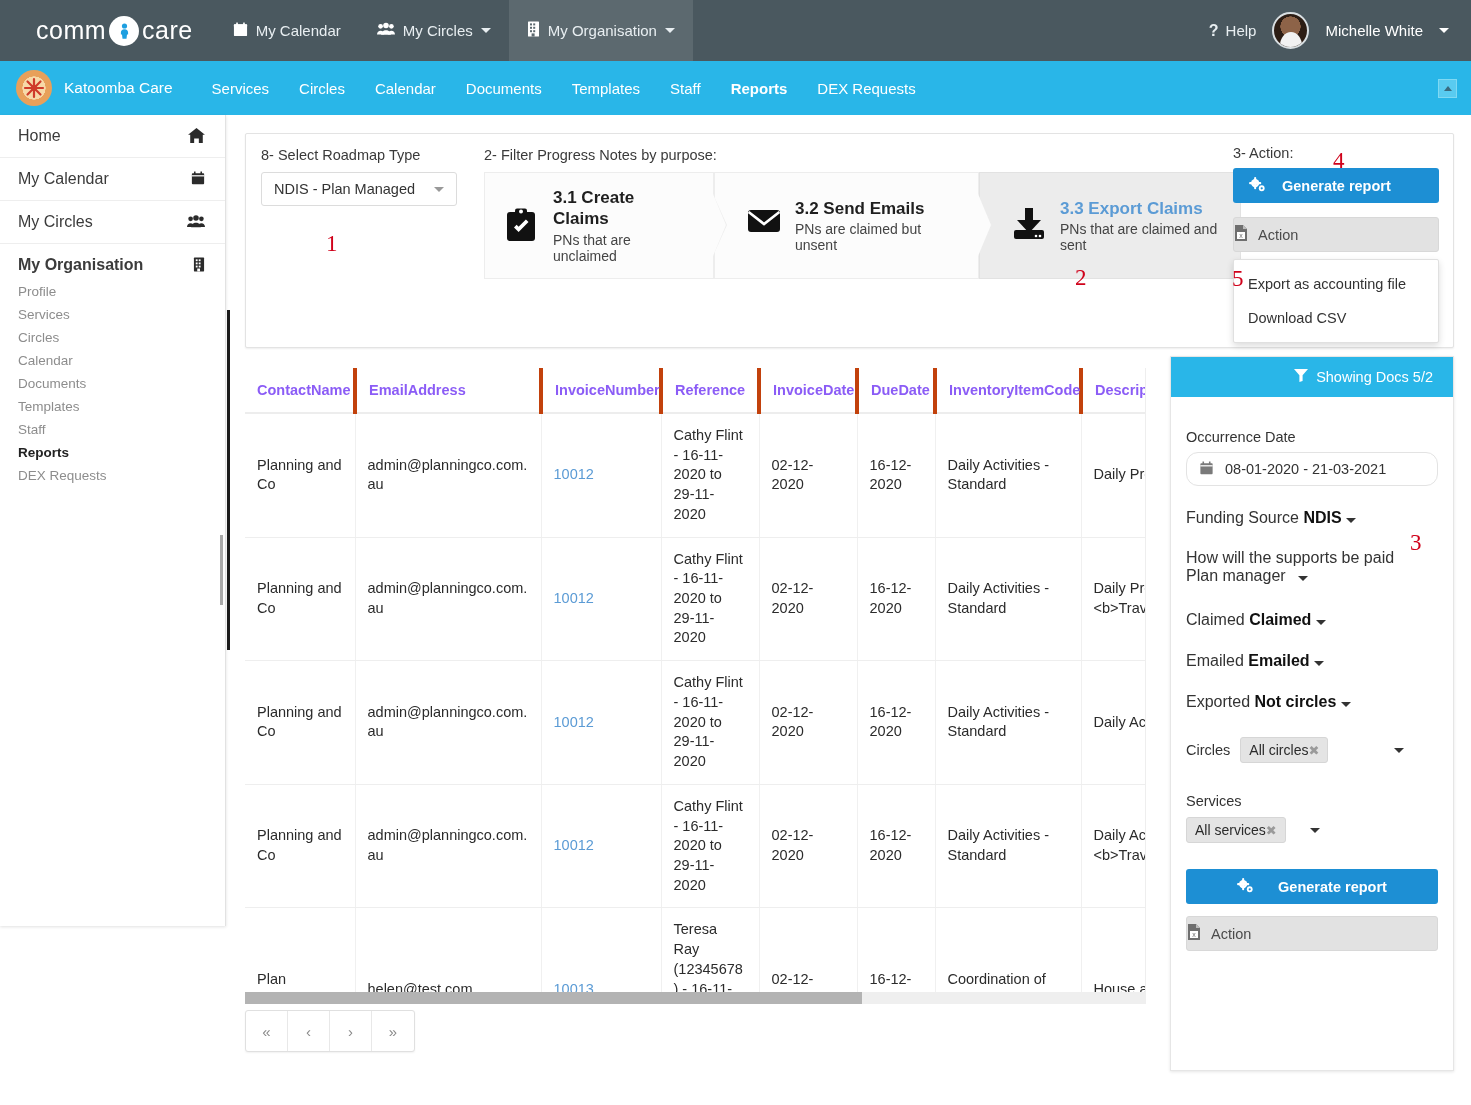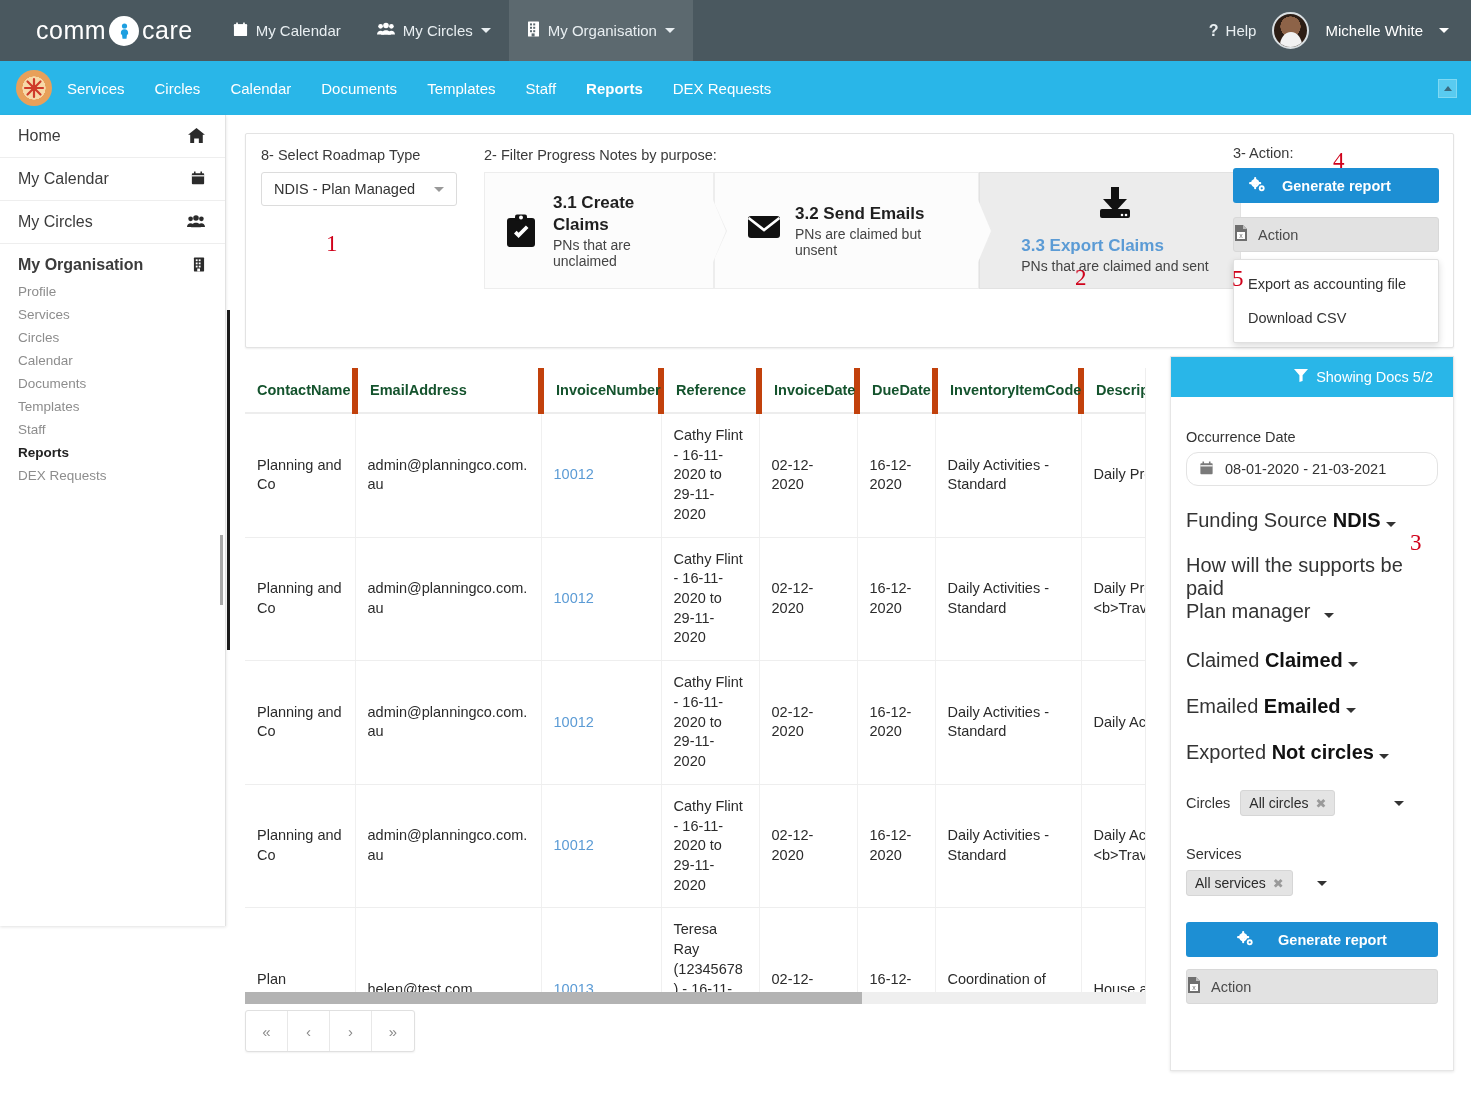--- a/index.html
+++ b/index.html
@@ -113,21 +113,21 @@
     margin-top: 9px; width: 196px; height: 34px; border: 1px solid #dcdcdc; border-radius: 3px;
     display: flex; align-items: center; justify-content: space-between;
     padding: 0 12px; font-size: 14.5px; color: #333333; background: #ffffff; cursor: pointer;
   }
   .purpose-bar { display: flex; margin-top: 9px; }
   .purpose-step {
     position: relative; display: flex; align-items: center; gap: 14px;
     padding: 14px 22px 14px 20px; background: #fcfcfc; border: 1px solid #ededed;
     cursor: pointer; min-height: 62px;
   }
-  .purpose-step.active { background: #ececec; border-color: #e2e2e2; flex-direction: column; }
+  .purpose-step.active { background: #ececec; border-color: #e2e2e2; }
   .purpose-step .arrow-r {
     content: ""; position: absolute; right: -13px; top: 50%; transform: translateY(-50%);
     width: 0; height: 0; border-top: 31px solid transparent; border-bottom: 31px solid transparent;
     border-left: 13px solid #fcfcfc; z-index: 3;
   }
   .purpose-step .arrow-bg {
     position: absolute; right: -14px; top: 50%; transform: translateY(-50%);
     width: 0; height: 0; border-top: 31px solid transparent; border-bottom: 31px solid transparent;
     border-left: 14px solid #ededed; z-index: 2;
   }
@@ -155,22 +155,22 @@
   .dropdown-item { padding: 9px 14px; font-size: 14.5px; color: #333333; cursor: pointer; }
 
   
   .table-wrap {
     position: absolute; left: 245px; top: 368px; width: 901px; height: 632px;
     background: #ffffff; overflow: hidden;
     border: 1px solid #eeeeee; border-top: none; border-left: none;
   }
   table.data { border-collapse: collapse; width: 1060px; table-layout: fixed; }
   table.data th {
-    font-size: 14.5px; font-weight: bold; color: #14532d; text-align: left;
-    padding: 14px 12px; border-bottom: 2px solid #ededed; border-right: 6px solid #c2410c;
+    font-size: 14.5px; font-weight: bold; color: #8b5cf6; text-align: left;
+    padding: 14px 12px; border-bottom: 2px solid #ededed; border-right: 4px solid #c2410c;
     vertical-align: middle; background: #ffffff;
   }
   table.data td {
     font-size: 14.5px; color: #2b2b2b; padding: 12px; vertical-align: middle;
     border-bottom: 1px solid #eeeeee; border-right: 1px solid #f0f0f0;
     line-height: 1.36; word-wrap: break-word;
   }
   table.data td.link { color: #5b9bd5; cursor: pointer; }
   .col-contact { width: 110px; }
   .col-email   { width: 186px; }
@@ -211,24 +211,24 @@
     height: 36px; width: 100%; display: flex; align-items: center; gap: 34px;
     padding-left: 16px; font-size: 15px; font-weight: bold; cursor: pointer;
     font-family: "Liberation Sans", sans-serif;
   }
   .fp-label { font-size: 14.5px; color: #333333; margin-top: 18px; }
   .date-input {
     margin-top: 7px; height: 34px; border: 1px solid #e3e3e3; border-radius: 12px;
     display: flex; align-items: center; gap: 11px; padding: 0 12px;
     font-size: 14.5px; color: #333333; background: #ffffff; cursor: pointer;
   }
-  .fp-row { font-size: 20px; color: #333333; margin-top: 23px; }
+  .fp-row { font-size: 16px; color: #333333; margin-top: 23px; }
   .fp-row b { color: #111111; }
   .chip {
-    display: inline-flex; align-items: center; gap: 7px; background: #e4e4e4;
+    display: inline-flex; align-items: center; background: #e4e4e4;
     border: 1px solid #d6d6d6; border-radius: 3px; padding: 4px 8px;
     font-size: 14px; color: #2b2b2b;
   }
   .chip-x { color: #9a9a9a; cursor: pointer; font-size: 13px; }
   .multi-row { display: flex; align-items: center; gap: 10px; margin-top: 20px; font-size: 14.5px; color: #333333; }
   .multi-caret { margin-left: auto; margin-right: 34px; }
   .fp-foot { padding: 0 15px; margin-top: 26px; }
   .fp-foot .btn-grey { margin-top: 12px; }
 
   
@@ -313,20 +313,21 @@
 
 <div class="subnav">
   <div class="org-logo">
     <svg width="24" height="24" viewBox="0 0 24 24">
         <g stroke="#cf3b2a" stroke-width="2.2" stroke-linecap="round">
           <path d="M12 3v18M3 12h18M5.5 5.5l13 13M18.5 5.5l-13 13"></path>
         </g>
         <circle cx="12" cy="12" r="3" fill="#cf3b2a"></circle>
       </svg>
   </div>
+  <div class="subnav-item org-name">Katoomba Care</div>
   <div class="subnav-item">Services</div>
   <div class="subnav-item">Circles</div>
   <div class="subnav-item">Calendar</div>
   <div class="subnav-item">Documents</div>
   <div class="subnav-item">Templates</div>
   <div class="subnav-item">Staff</div>
   <div class="subnav-item active">Reports</div>
   <div class="subnav-item">DEX Requests</div>
   <div class="subnav-spacer"></div>
   <div class="collapse-btn">

